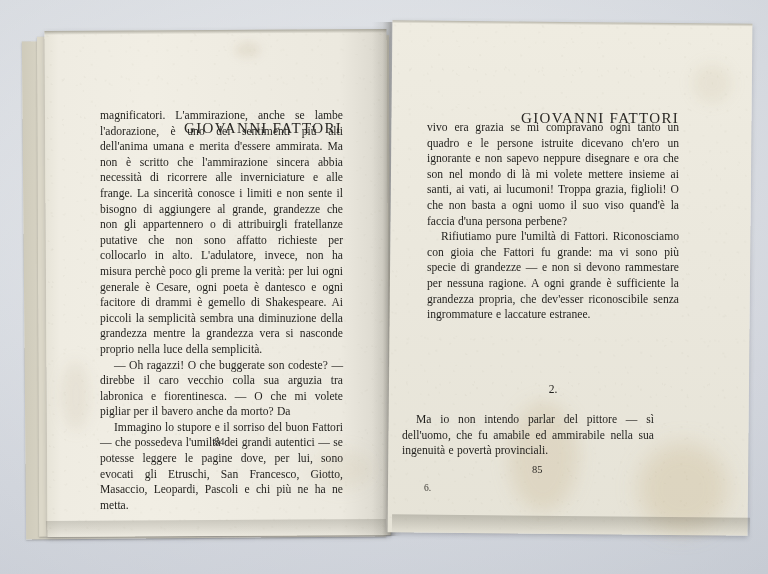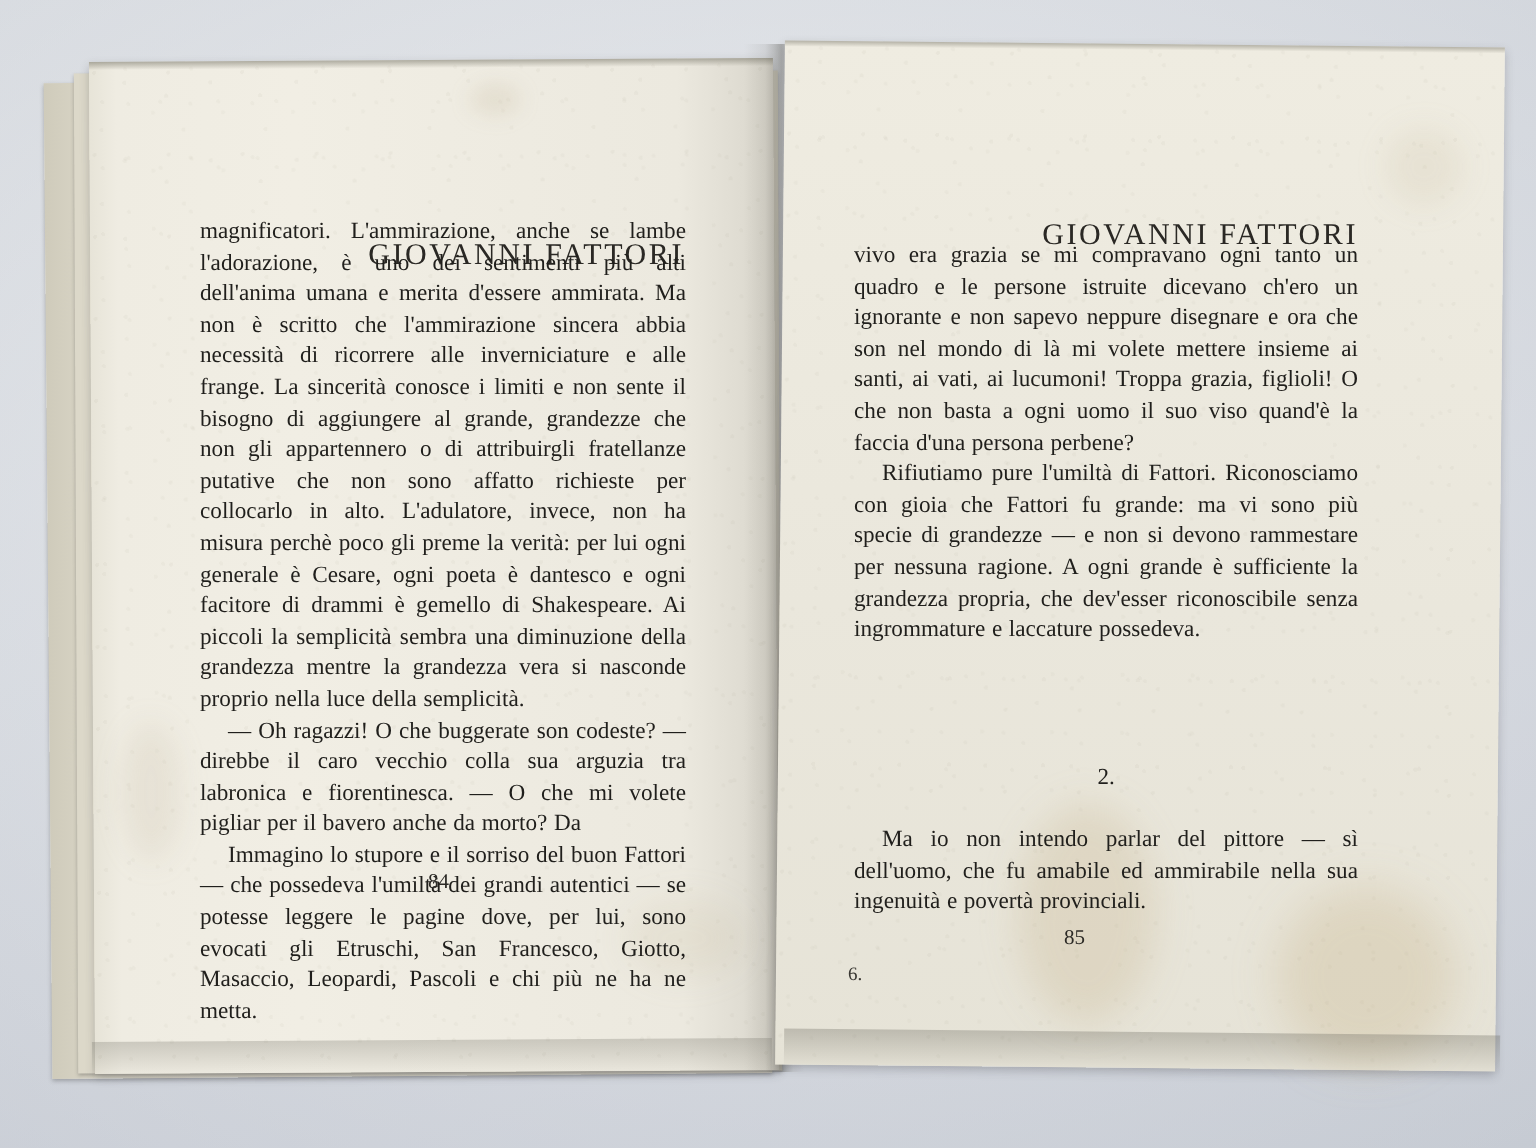--- a/index.html
+++ b/index.html
@@ -209,28 +209,28 @@
     <div class="fox" style="left:250px; top:420px; width:90px; height:90px; background:rgba(188,160,104,.22); filter:blur(11px);"></div>
     <div class="fox" style="left:300px; top:40px; width:40px; height:40px; background:rgba(180,162,124,.12); filter:blur(7px);"></div>
   </div>
 
   <div class="textblock inky" style="left:427px; top:62px; width:252px;">
     <div class="running-head">GIOVANNI FATTORI</div>
   </div>
 
   <div class="textblock inky" style="left:427px; top:88px; width:252px;margin-top:32px;">
     <p class="para">vivo era grazia se mi compravano ogni tanto un quadro e le persone istruite dicevano ch'ero un ignorante e non sapevo neppure disegnare e ora che son nel mondo di là mi volete mettere insieme ai santi, ai vati, ai lucumoni! Troppa grazia, figlioli! O che non basta a ogni uomo il suo viso quand'è la faccia d'una persona perbene?</p>
-    <p class="para indent">Rifiutiamo pure l'umiltà di Fattori. Riconosciamo con gioia che Fattori fu grande: ma vi sono più specie di grandezze — e non si devono rammestare per nessuna ragione. A ogni grande è sufficiente la grandezza propria, che dev'esser riconoscibile senza ingrommature e laccature possedeva.</p>
+    <p class="para indent">Rifiutiamo pure l'umiltà di Fattori. Riconosciamo con gioia che Fattori fu grande: ma vi sono più specie di grandezze — e non si devono rammestare per nessuna ragione. A ogni grande è sufficiente la grandezza propria, che dev'esser riconoscibile senza ingrommature e laccature estranee.</p>
   </div>
 
   <div class="textblock inky" style="left:427px; top:383px; width:252px;">
     <p class="section-num">2.</p>
   </div>
 
-  <div class="textblock inky" style="left:427px; top:412px; width:252px;">
+  <div class="textblock inky" style="left:402px; top:412px; width:252px;">
     <p class="para indent">Ma io non intendo parlar del pittore — sì dell'uomo, che fu amabile ed ammirabile nella sua ingenuità e povertà provinciali.</p>
   </div>
 
   <div class="folio inky" style="left:532px; top:464px;">85</div>
   <div class="signature inky" style="left:424px; top:483px;">6.</div>
 
   <div style="position:absolute; left:46px; top:520px; width:340px; height:18px;
               background:linear-gradient(180deg, rgba(120,118,108,.30), rgba(120,118,108,0));
               transform:rotate(-0.35deg); pointer-events:none;"></div>
   <div style="position:absolute; left:392px; top:516px; width:358px; height:20px;

